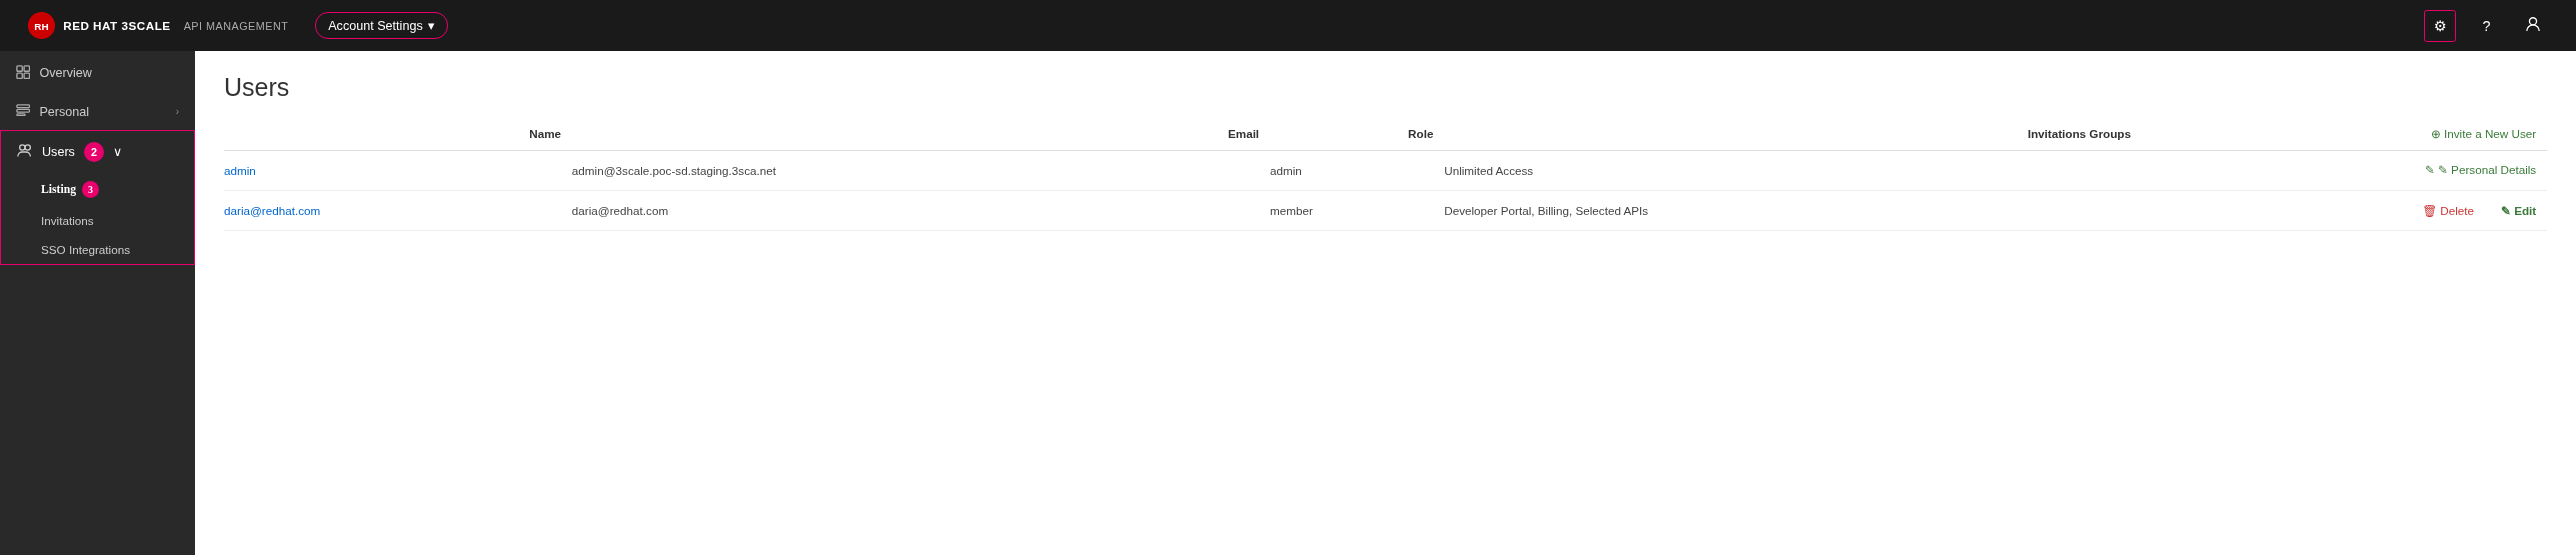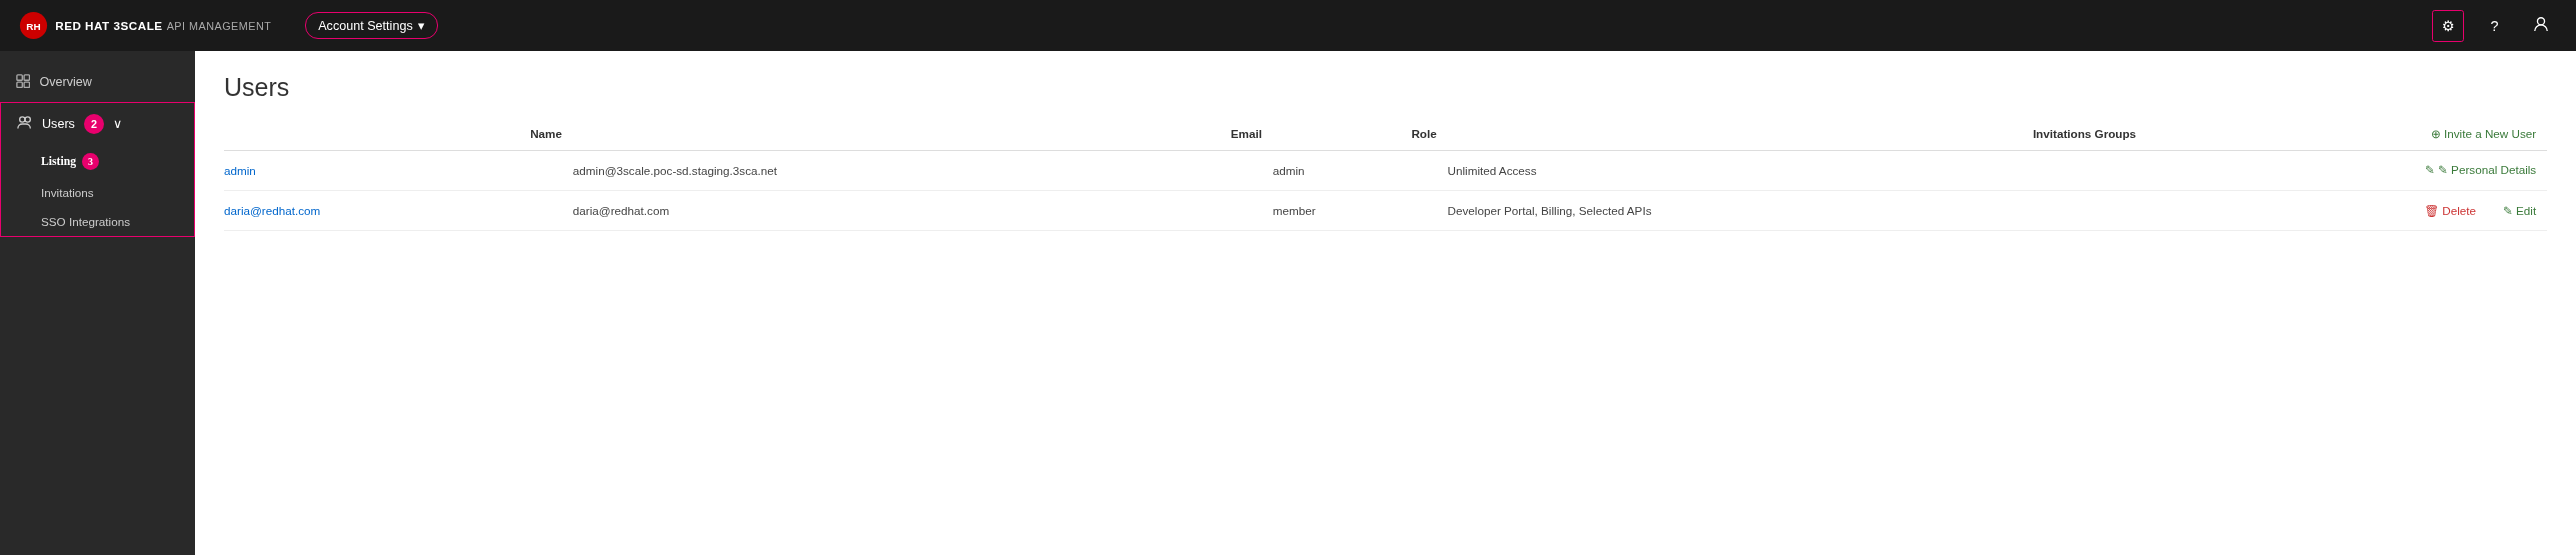--- a/index.html
+++ b/index.html
@@ -4,24 +4,24 @@
   <style>
     * { box-sizing: border-box; margin: 0; padding: 0; }
     body { font-family: -apple-system, BlinkMacSystemFont, 'Segoe UI', Helvetica, Arial, sans-serif; font-size: 12.6px; display: flex; flex-direction: column; height: 100vh; overflow: hidden; }
 
     
     .top-nav {
       background: #1a1a1a;
       color: #fff;
       display: flex;
       align-items: center;
-      padding: 0 19px;
+      padding: 0 27px;
       height: 51px;
       flex-shrink: 0;
-      gap: 26px;
+      gap: 19px;
     }
     .top-nav-brand {
       display: flex;
       align-items: center;
       gap: 7.2px;
     }
     .brand-logo {
       width: 29px;
       height: 29px;
     }
@@ -29,21 +29,21 @@
       color: #fff;
       font-size: 11.7px;
       font-weight: 600;
       letter-spacing: 0.5px;
       white-space: nowrap;
     }
     .brand-sub {
       color: #aaa;
       font-size: 10.8px;
       font-weight: 400;
-      margin-left: 4px;
+      margin-left: 13px;
     }
     .top-nav-account-settings {
       border: 1.8px solid #e8006d;
       border-radius: 13px;
       padding: 5.4px 12.6px;
       color: #fff;
       font-size: 12.6px;
       cursor: pointer;
       display: flex;
       align-items: center;
@@ -78,21 +78,21 @@
       overflow: hidden;
     }
 
     
     .sidebar {
       width: 195px;
       background: #292929;
       color: #ccc;
       flex-shrink: 0;
       overflow-y: auto;
-      padding-top: 12px;
+      padding-top: 3px;
     }
     .sidebar-item {
       display: flex;
       align-items: center;
       padding: 10.8px 16px;
       cursor: pointer;
       gap: 9px;
       font-size: 12.6px;
       color: #ccc;
     }
@@ -192,20 +192,21 @@
       text-decoration: none;
       cursor: pointer;
       font-size: 11.7px;
     }
     .edit-link {
       color: #3a7a3a;
       text-decoration: none;
       cursor: pointer;
       font-size: 11.7px;
       margin-left: 14.4px;
+      font-weight: bold;
     }
     .delete-link {
       color: #cc3333;
       text-decoration: none;
       cursor: pointer;
       font-size: 11.7px;
     }
 
     .actions-group {
       display: flex;
@@ -261,20 +262,31 @@
         <svg width="14.4" height="14.4" viewBox="0 0 16 16" fill="none">
             <rect x="1" y="1" width="6" height="6" rx="1" stroke="#aaa" stroke-width="1.5"></rect>
             <rect x="9" y="1" width="6" height="6" rx="1" stroke="#aaa" stroke-width="1.5"></rect>
             <rect x="1" y="9" width="6" height="6" rx="1" stroke="#aaa" stroke-width="1.5"></rect>
             <rect x="9" y="9" width="6" height="6" rx="1" stroke="#aaa" stroke-width="1.5"></rect>
           </svg>
       </span>
       <span class="item-label">Overview</span>
     </div>
 
+    <div class="sidebar-item">
+      <span class="item-icon">
+        <svg width="14.4" height="12.6" viewBox="0 0 16 14" fill="none">
+            <rect x="1" y="1" width="14" height="3" rx="1" stroke="#aaa" stroke-width="1.5"></rect>
+            <rect x="1" y="6" width="14" height="3" rx="1" stroke="#aaa" stroke-width="1.5"></rect>
+            <rect x="1" y="11" width="9" height="2" rx="1" stroke="#aaa" stroke-width="1.5"></rect>
+          </svg>
+      </span>
+      <span class="item-label">Personal</span>
+      <span class="item-arrow">›</span>
+    </div>
 
     <div class="sidebar-users-section">
       <div class="sidebar-users-header">
         <span class="item-icon">
           <svg width="16" height="14.4" viewBox="0 0 18 16" fill="none">
               <circle cx="6" cy="5" r="3" stroke="#ccc" stroke-width="1.5"></circle>
               <circle cx="12" cy="5" r="3" stroke="#ccc" stroke-width="1.5"></circle>
               <path d="M1 15c0-2.761 2.239-5 5-5h4c2.761 0 5 2.239 5 5" stroke="#ccc" stroke-width="1.5"></path>
             </svg>
         </span>

